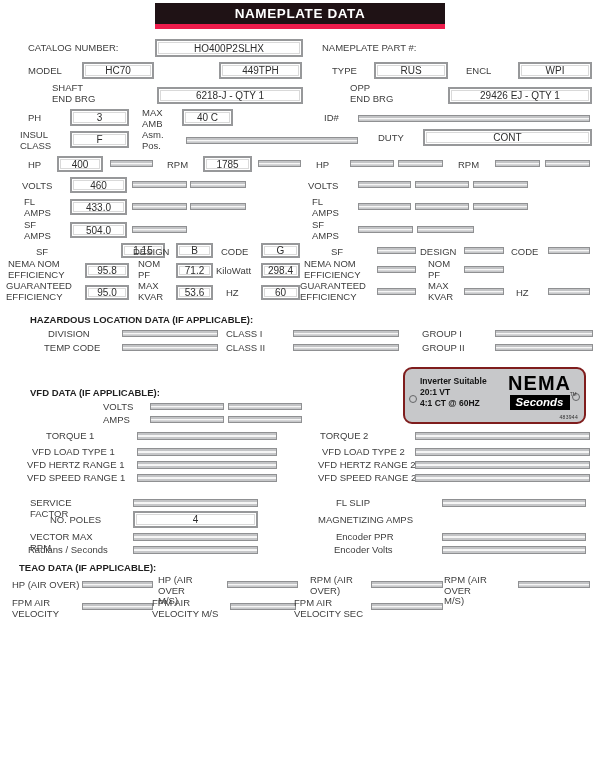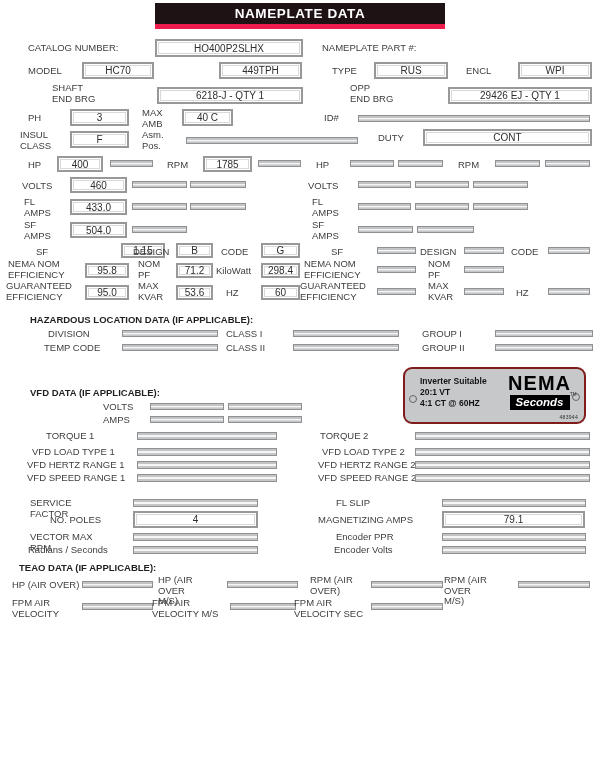--- a/index.html
+++ b/index.html
@@ -209,21 +209,20 @@
     <div class="bar" style="left: 137px; top: 474px; width: 140px; height: 8px;"></div>
     <div class="lab c" style="left: 318px; top: 473px; width: 104px;">VFD SPEED RANGE 2</div>
     <div class="bar" style="left: 415px; top: 474px; width: 175px; height: 8px;"></div>
     <div class="lab c" style="left: 30px; top: 498px; width: 82px;">SERVICE FACTOR</div>
     <div class="bar" style="left: 133px; top: 499px; width: 125px; height: 8px;"></div>
     <div class="lab c" style="left: 336px; top: 498px; width: 62px;">FL SLIP</div>
     <div class="bar" style="left: 442px; top: 499px; width: 144px; height: 8px;"></div>
     <div class="lab c" style="left: 50px; top: 515px; width: 60px;">NO. POLES</div>
     <div class="box" style="left: 133px; top: 511px; width: 125px; height: 17px; line-height: 14px;">4</div>
     <div class="lab c" style="left: 318px; top: 515px; width: 104px;">MAGNETIZING AMPS</div>
-    <div class="box" style="left: 442px; top: 511px; width: 143px; height: 17px; line-height: 14px;">79.1</div>
     <div class="lab c" style="left: 30px; top: 532px; width: 82px;">VECTOR MAX RPM</div>
     <div class="bar" style="left: 133px; top: 533px; width: 125px; height: 8px;"></div>
     <div class="lab c" style="left: 336px; top: 532px; width: 64px;">Encoder PPR</div>
     <div class="bar" style="left: 442px; top: 533px; width: 144px; height: 8px;"></div>
     <div class="lab c" style="left: 28px; top: 545px; width: 86px;">Radians / Seconds</div>
     <div class="bar" style="left: 133px; top: 546px; width: 125px; height: 8px;"></div>
     <div class="lab c" style="left: 334px; top: 545px; width: 68px;">Encoder Volts</div>
     <div class="bar" style="left: 442px; top: 546px; width: 144px; height: 8px;"></div>
     <div class="lab hb" style="left: 19px; top: 563px; width: 200px;">TEAO DATA (IF APPLICABLE):</div>
     <div class="lab" style="left: 12px; top: 580px; width: 70px;">HP (AIR OVER)</div>

